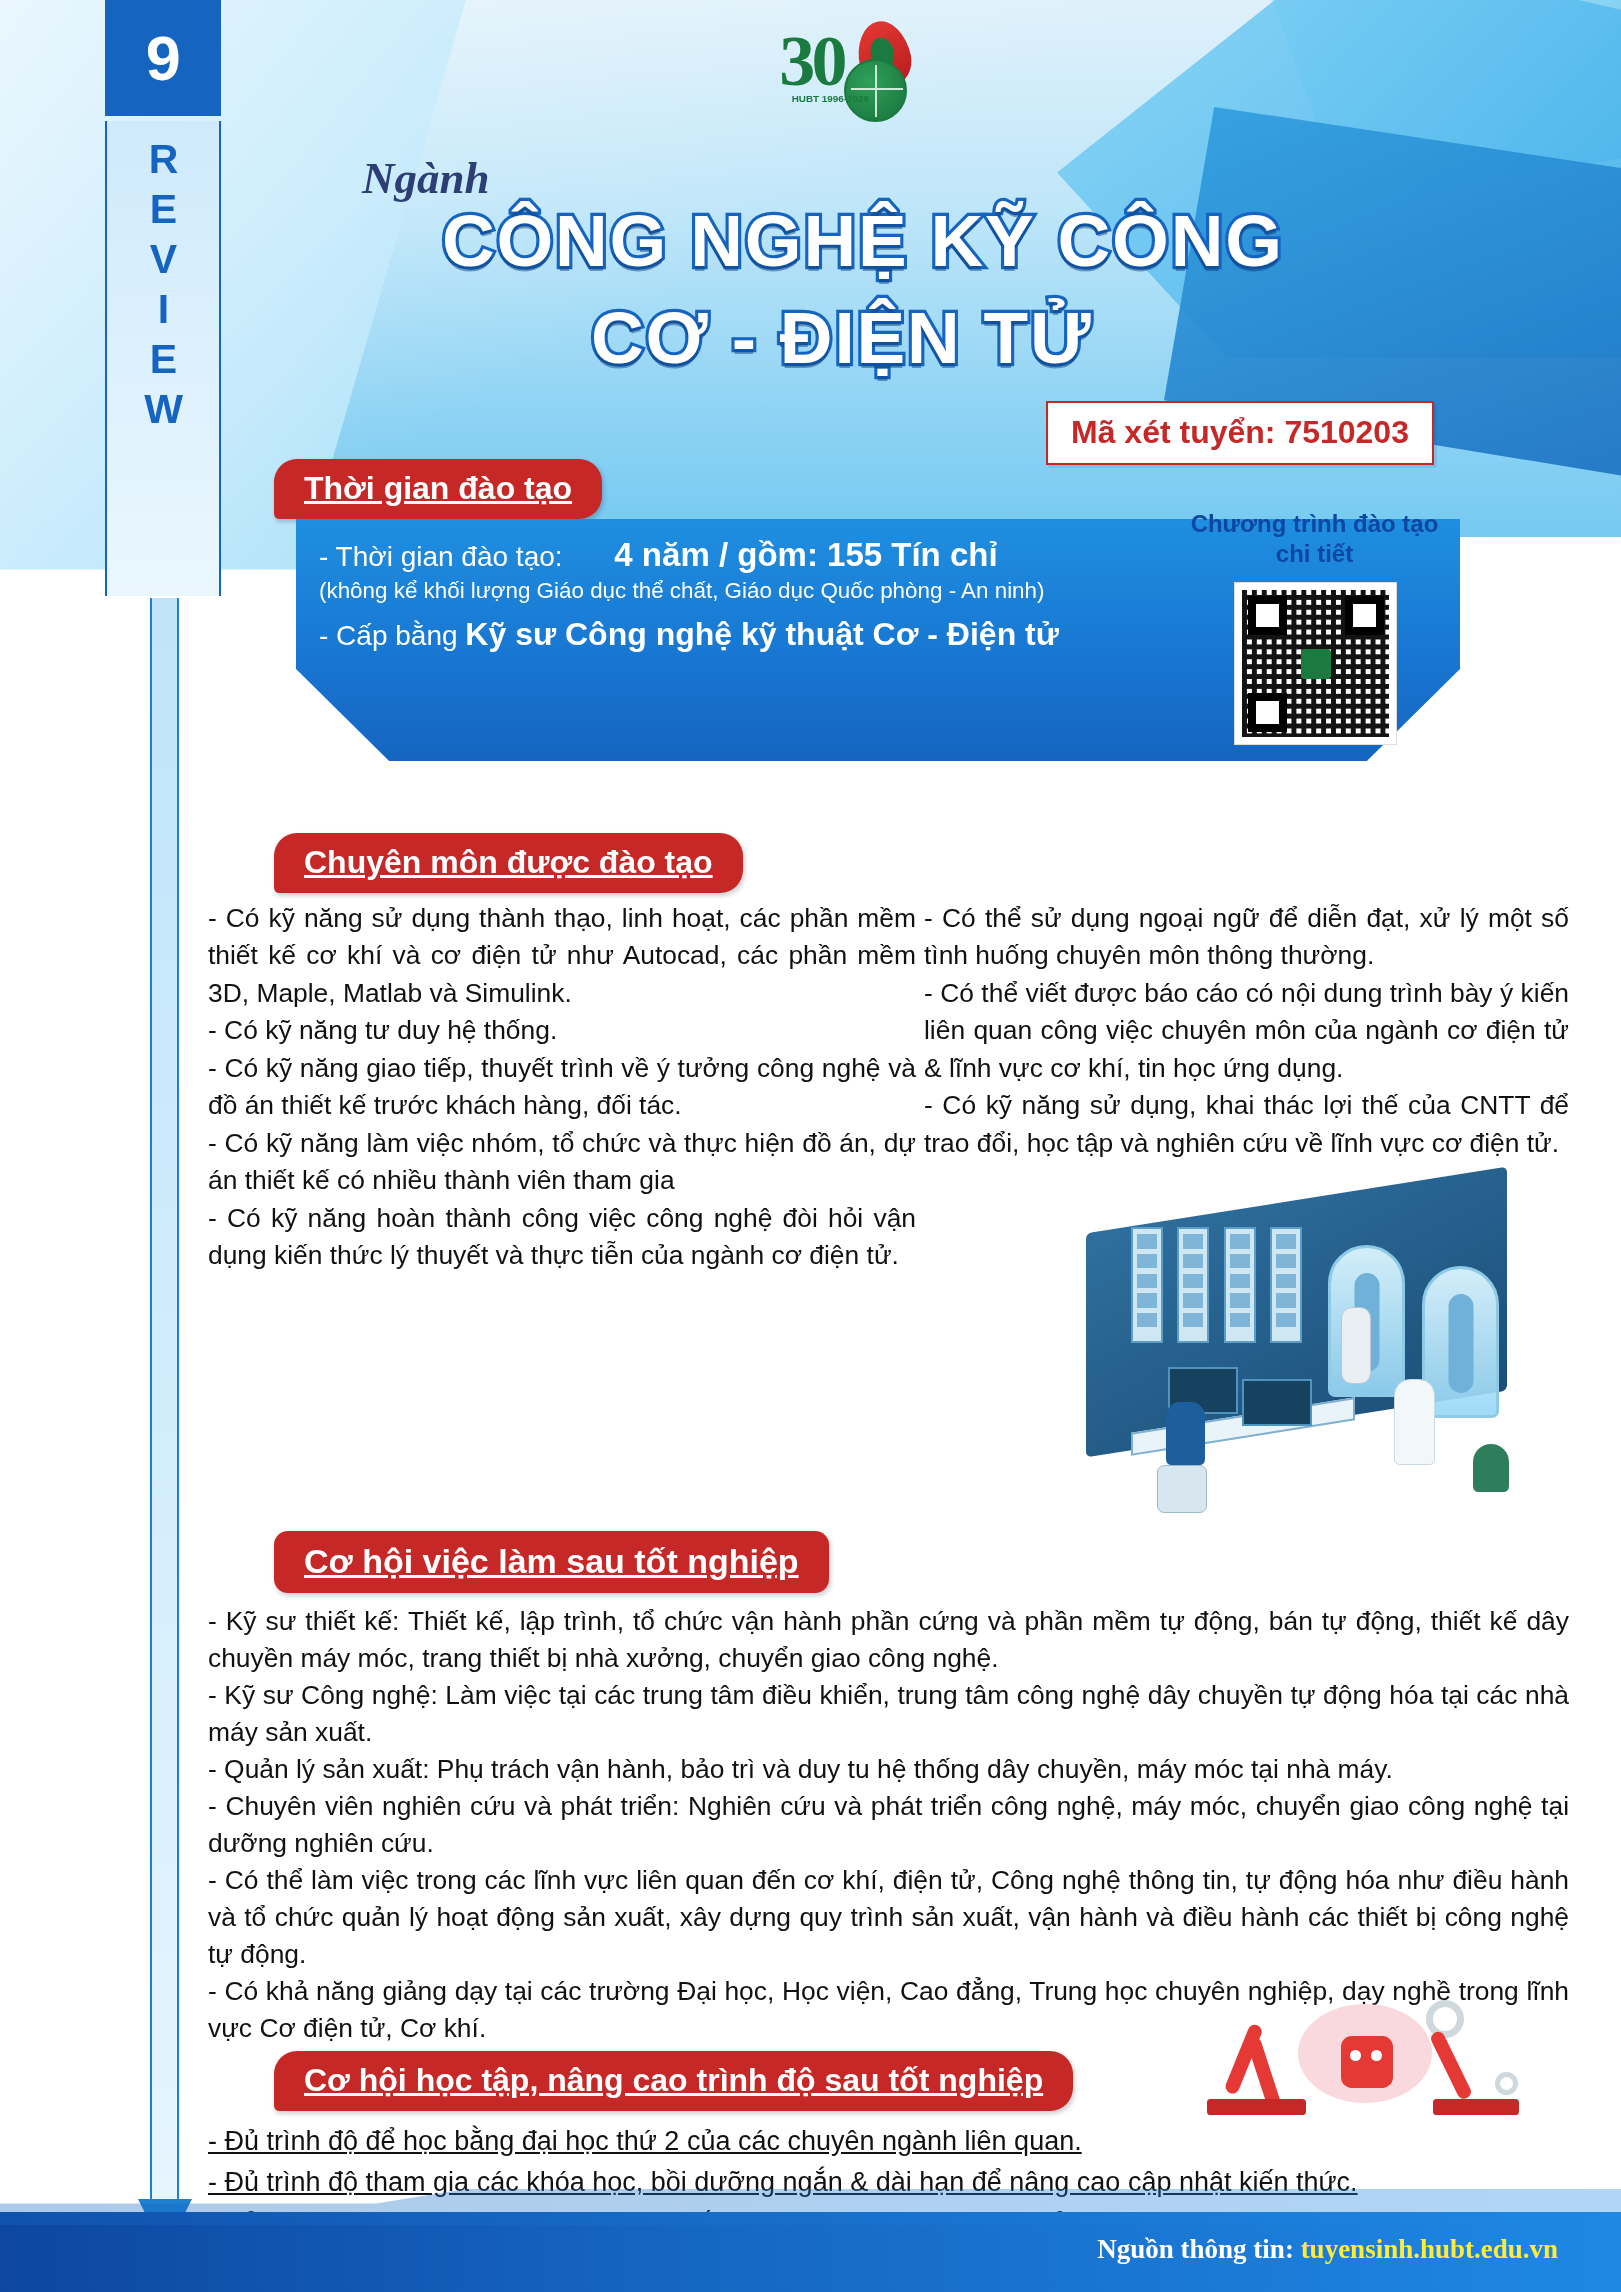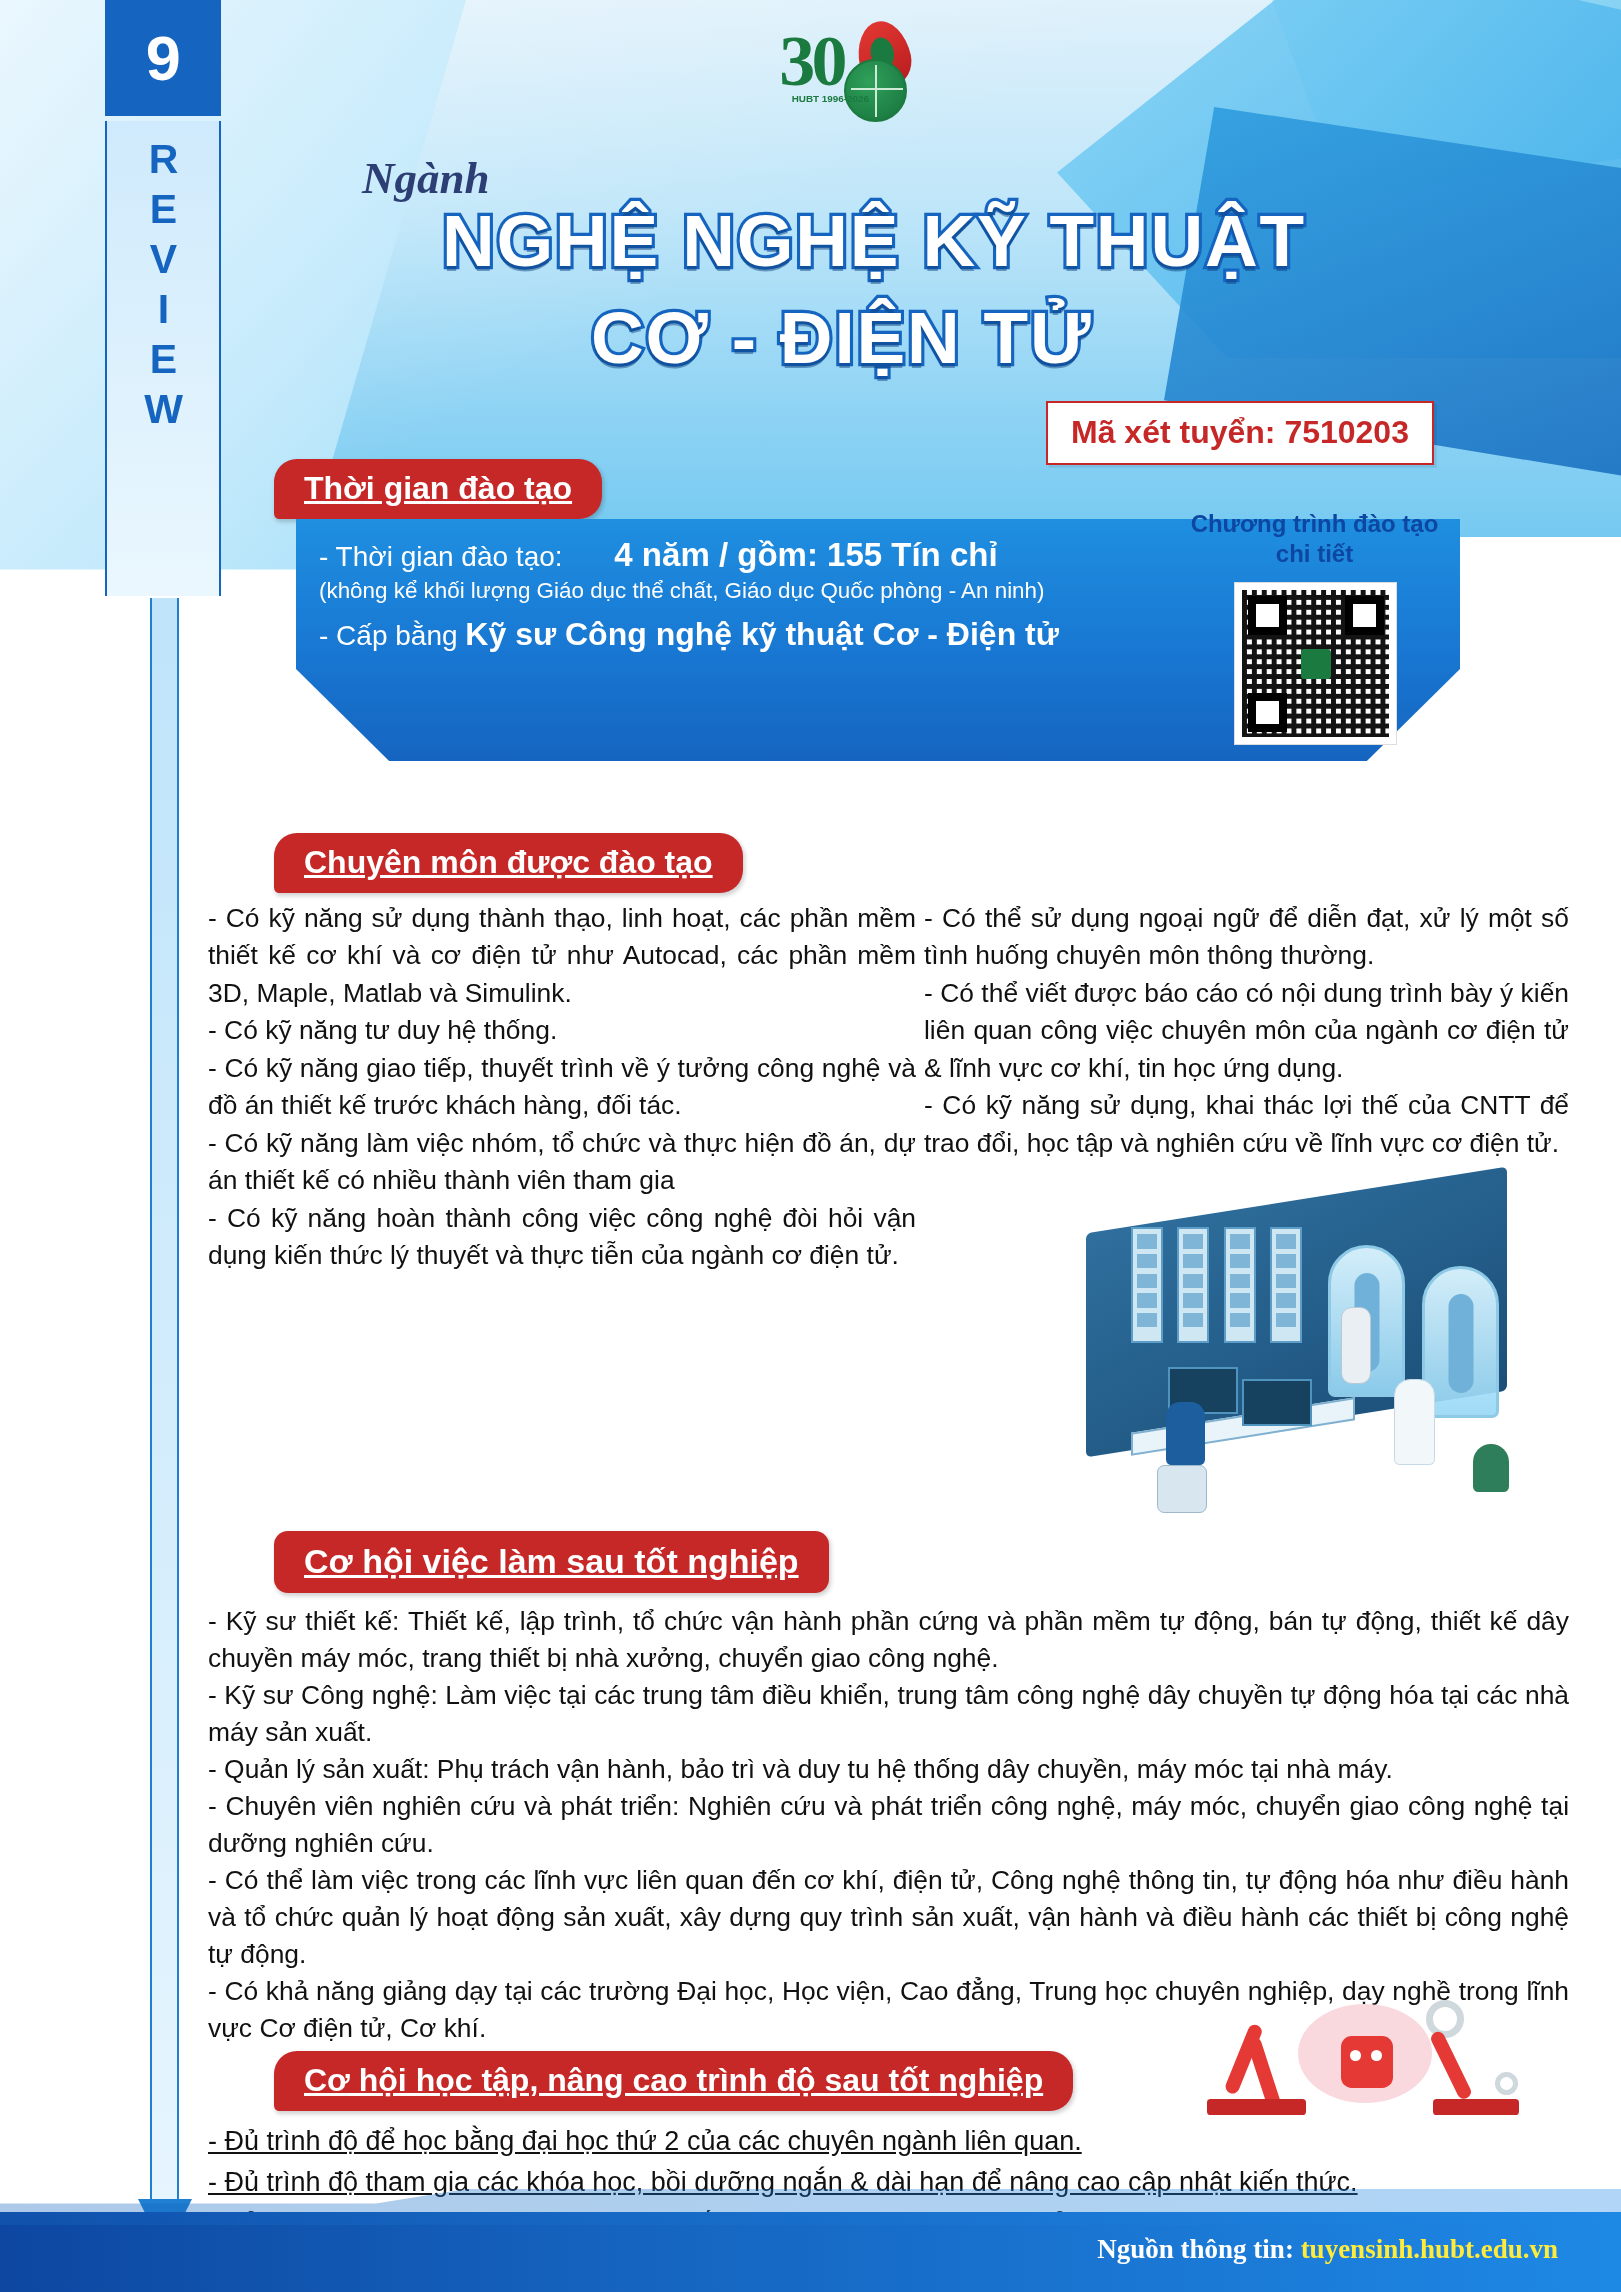--- a/index.html
+++ b/index.html
@@ -364,21 +364,21 @@
   <div class="logo30">
     <div class="flame">
         <div class="flame-in"></div>
       </div>
     <div class="num30">30</div>
     <div class="globe"></div>
     <div class="sub">HUBT 1996-2026</div>
   </div>
 
   <div class="nganh">Ngành</div>
-  <div class="title-1">NGHỆ NGHỆ KỸ THUẬT</div>
+  <div class="title-1">CÔNG NGHỆ KỸ CÔNG</div>
   <div class="title-2">CƠ - ĐIỆN TỬ</div>
 
   <div class="code-box">Mã xét tuyển: 7510203</div>
 
   <div class="ribbon ribbon-time">Thời gian đào tạo</div>
   <div class="time-panel"></div>
   <div class="time-inner">
     <div class="time-l1">
       <span>- Thời gian đào tạo: </span><b>4 năm / gồm: 155 Tín chỉ</b>
     </div>

